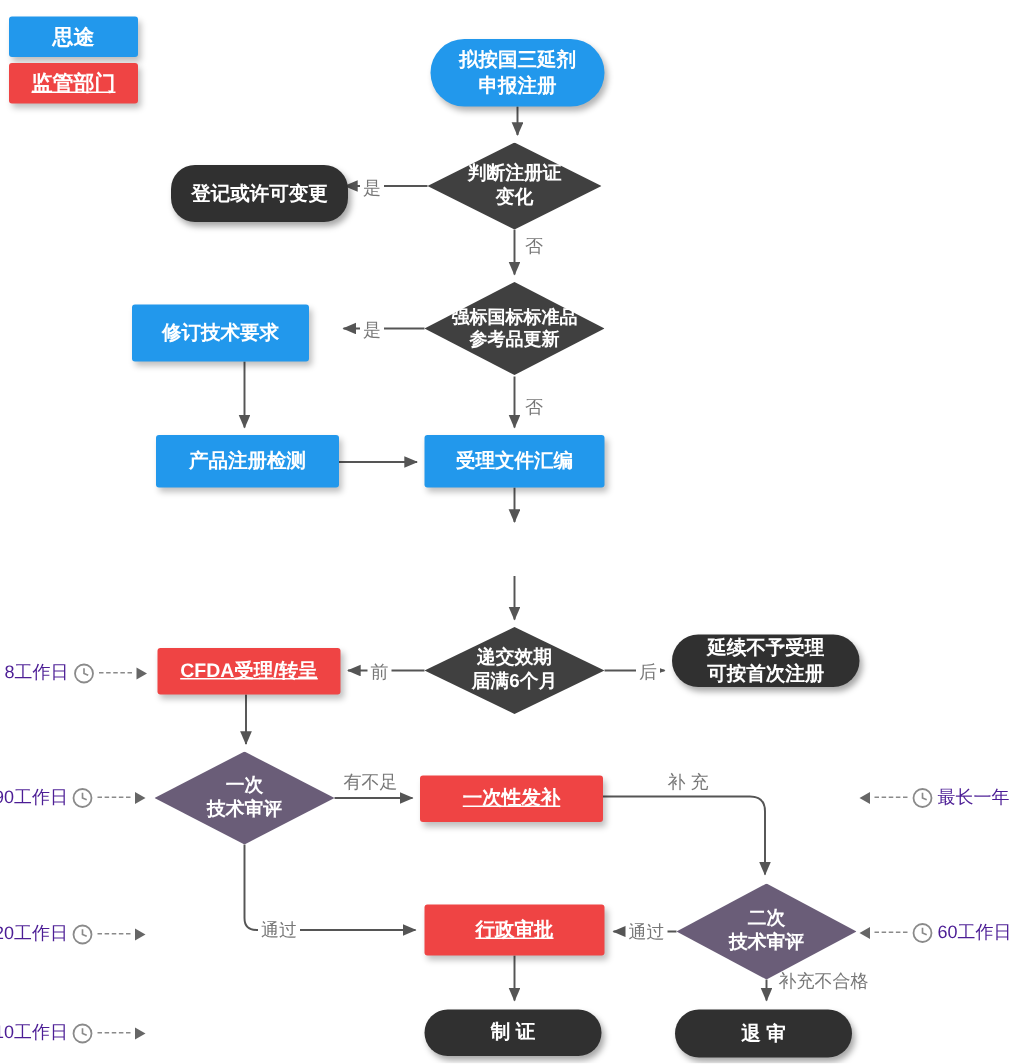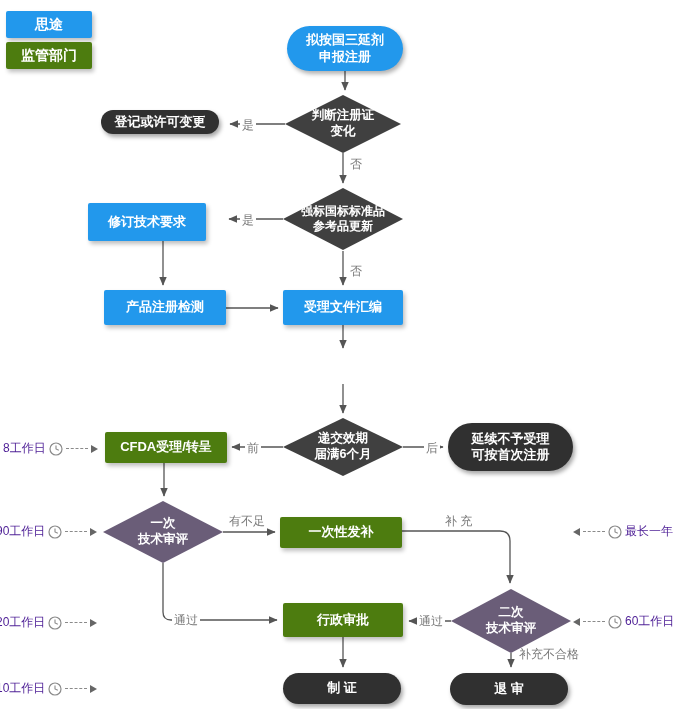--- a/index.html
+++ b/index.html
@@ -4,21 +4,21 @@
 <style>
   * { margin:0; padding:0; box-sizing:border-box; }
   body { background:#fff; font-family:"Liberation Sans","DejaVu Sans",sans-serif; }
   #canvas { position:relative; width:678px; height:709px; background:#ffffff; overflow:hidden; }
 
   .node { position:absolute; display:flex; flex-direction:column; align-items:center;
           justify-content:center; text-align:center; color:#fff; font-weight:bold;
           line-height:1.25; }
 
   .box-blue   { background:#2298ec; font-size:13px; box-shadow:2px 3px 4px rgba(0,0,0,.25); border-radius:2px; }
-  .box-purple { background:#4d7c0f; font-size:13px; box-shadow:2px 3px 4px rgba(0,0,0,.25); border-radius:2px; }
+  .box-purple { background:#ef4444; font-size:13px; box-shadow:2px 3px 4px rgba(0,0,0,.25); border-radius:2px;text-decoration:underline; }
   .stadium-blue { background:#2298ec; font-size:13px; border-radius:23px; box-shadow:2px 3px 4px rgba(0,0,0,.3); }
   .stadium-dark { background:#303030; font-size:13px; border-radius:16px; box-shadow:2px 3px 4px rgba(0,0,0,.35); }
   .diamond { clip-path:polygon(50% 0,100% 50%,50% 100%,0 50%); font-size:12.5px;
              filter:drop-shadow(2px 3px 2px rgba(0,0,0,.25)); }
   .diamond-blue   { background:#404040; }
   .diamond-purple { background:#6a5d78; }
 
   .edge-label { position:absolute; font-size:12px; color:#777; background:#fff; padding:0 2px; white-space:nowrap; }
 
   .ann { position:absolute; display:flex; align-items:center; gap:3px; font-size:12px; color:#4c1d95; white-space:nowrap; }
@@ -72,21 +72,21 @@
   <div class="node stadium-blue" style="left:287px;top:26px;width:116px;height:45px;">
     <span>拟按国三延剂</span>
     <span>申报注册</span>
   </div>
 
   <div class="node diamond diamond-blue" style="left:285px;top:95px;width:116px;height:58px;">
     <span>判断注册证</span>
     <span>变化</span>
   </div>
 
-  <div class="node stadium-dark" style="left:101px;top:110px;width:118px;height:24px;">
+  <div class="node stadium-dark" style="left:114px;top:110px;width:118px;height:38px;">
     <span>登记或许可变更</span>
   </div>
 
   <div class="node diamond diamond-blue" style="left:283px;top:188px;width:120px;height:62px;font-size:12px;">
     <span>强标国标标准品</span>
     <span>参考品更新</span>
   </div>
 
   <div class="node box-blue" style="left:88px;top:203px;width:118px;height:38px;">
     <span>修订技术要求</span>
@@ -103,21 +103,21 @@
 
   <div class="node diamond diamond-blue" style="left:283px;top:418px;width:120px;height:58px;">
     <span>递交效期</span>
     <span>届满6个月</span>
   </div>
 
   <div class="node box-purple" style="left:105px;top:432px;width:122px;height:31px;">
     <span>CFDA受理/转呈</span>
   </div>
 
-  <div class="node stadium-dark" style="left:448px;top:423px;width:125px;height:48px;border-radius:24px;">
+  <div class="node stadium-dark" style="left:448px;top:423px;width:125px;height:35px;border-radius:24px;">
     <span>延续不予受理</span>
     <span>可按首次注册</span>
   </div>
 
   <div class="node diamond diamond-purple" style="left:103px;top:501px;width:120px;height:62px;">
     <span>一次</span>
     <span>技术审评</span>
   </div>
 
   <div class="node box-purple" style="left:280px;top:517px;width:122px;height:31px;">

